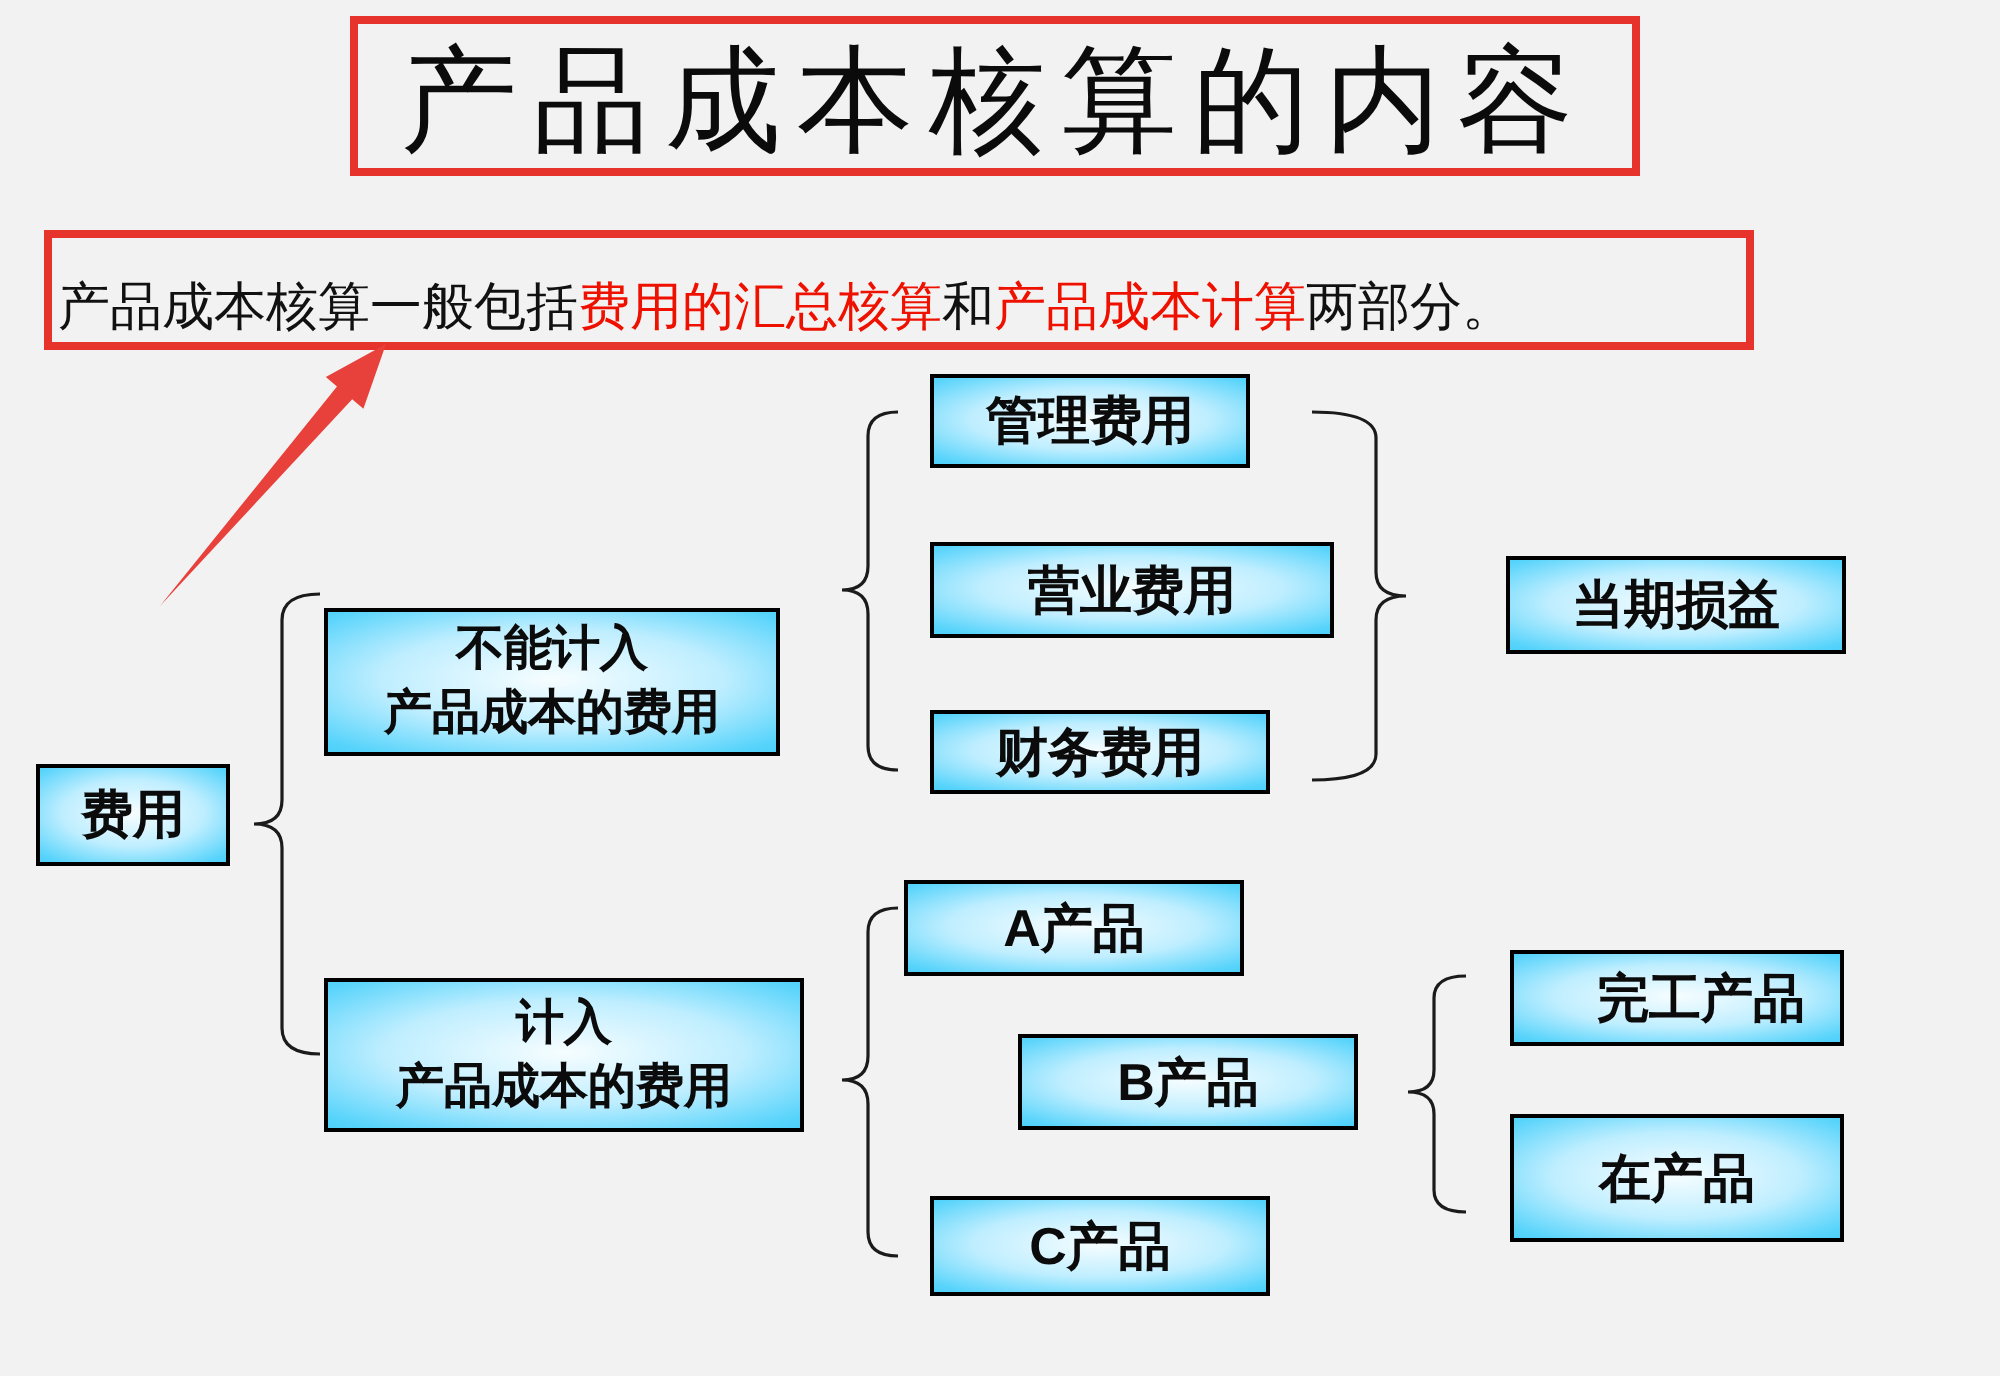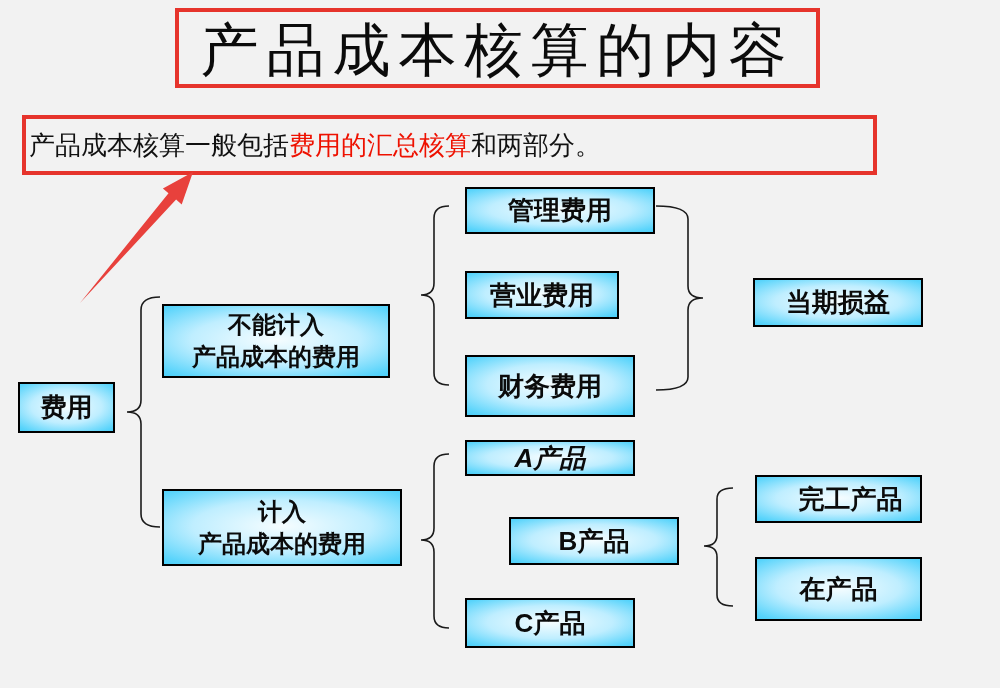--- a/index.html
+++ b/index.html
@@ -18,21 +18,21 @@
     display:flex;justify-content:center;
     box-sizing:border-box;
   }
   .title-box span{
     font-family:"Liberation Serif","DejaVu Serif",serif;
     font-size:58px;letter-spacing:8px;color:#0b0b0b;white-space:nowrap;
   }
   .subtitle-box{
     position:absolute;left:22px;top:115px;width:855px;height:60px;
     border:4px solid #E6342C;
-    display:flex;align-items:center;
+    display:flex;align-items:flex-end;
     box-sizing:border-box;
     padding-left:3px;
     font-family:"Liberation Serif","DejaVu Serif",serif;
     font-size:26px;white-space:nowrap;
   }
   .seg-black{color:#111111;}
   .seg-red{color:#EE1100;}
   
   .overlay{
     position:absolute;left:0;top:0;width:1000px;height:688px;
@@ -45,43 +45,44 @@
     background:radial-gradient(ellipse 90% 85% at 50% 48%, #F6FDFF 0%, #BFEEFF 42%, #59D4FB 75%, #2EC6F7 100%);
     border:2px solid #000;
     box-sizing:border-box;
     display:flex;flex-direction:column;align-items:center;justify-content:center;
     font-weight:600;color:#0b0b0b;
     text-align:center;line-height:1.32;white-space:nowrap;
   }
   .n-fee      {left:18px; top:382px; width:97px;  height:51px; font-size:26px;}
   .n-excluded {left:162px;top:268px; width:228px; height:74px; font-size:24px;margin-top:36px;}
   .n-included {left:162px;top:489px; width:240px; height:77px; font-size:24px;text-align:center;}
-  .n-exp0     {left:465px;top:187px; width:190px; height:47px; font-size:26px;}
-  .n-exp1     {left:465px;top:271px; width:154px; height:48px; font-size:26px;}
-  .n-exp2     {left:465px;top:355px; width:170px; height:62px; font-size:26px;}
+  .n-exp0     {left:465px;top:187px; width:160px; height:47px; font-size:26px;}
+  .n-exp1     {left:465px;top:271px; width:202px; height:48px; font-size:26px;}
+  .n-exp2     {left:465px;top:355px; width:170px; height:42px; font-size:26px;}
   .n-result   {left:753px;top:278px; width:170px; height:49px; font-size:26px;}
-  .n-prod0    {left:465px;top:440px; width:170px; height:36px; font-size:26px;font-style:italic;}
+  .n-prod0    {left:452px;top:440px; width:170px; height:48px; font-size:26px;}
   .n-prod1    {left:465px;top:517px; width:170px; height:48px; font-size:26px;margin-left:44px;}
   .n-prod2    {left:465px;top:598px; width:170px; height:50px; font-size:26px;}
   .n-finished {left:755px;top:475px; width:167px; height:48px; font-size:26px;padding-left:24px;}
   .n-wip      {left:755px;top:557px; width:167px; height:64px; font-size:26px;}
 </style>
 </head>
 <body>
 
 <div class="slide">
 
   <div class="title-box">
     <span>产品成本核算的内容</span>
   </div>
 
   <div class="subtitle-box">
     <span class="seg-black">产品成本核算一般包括</span>
       <span class="seg-red">费用的汇总核算</span>
       <span class="seg-black">和</span>
+      <span class="seg-red">产品成本计算</span>
       <span class="seg-black">两部分。</span>
   </div>
 
   <svg class="overlay" viewBox="0 0 1000 688" xmlns="http://www.w3.org/2000/svg">
 
     <polygon points="80,303 168.5,193.2 162.9,188.5 193,172 181.7,204.4 176.1,199.6" fill="#E8413C"></polygon>
 
     <path class="brace" d="M160,297 Q141,297 141,310 L141,400 Q141,412 127,412 Q141,412 141,424 L141,514 Q141,527 160,527"></path>
 
     <path class="brace" d="M449,206 Q434,206 434,218 L434,283 Q434,295 421,295 Q434,295 434,307 L434,373 Q434,385 449,385"></path>

